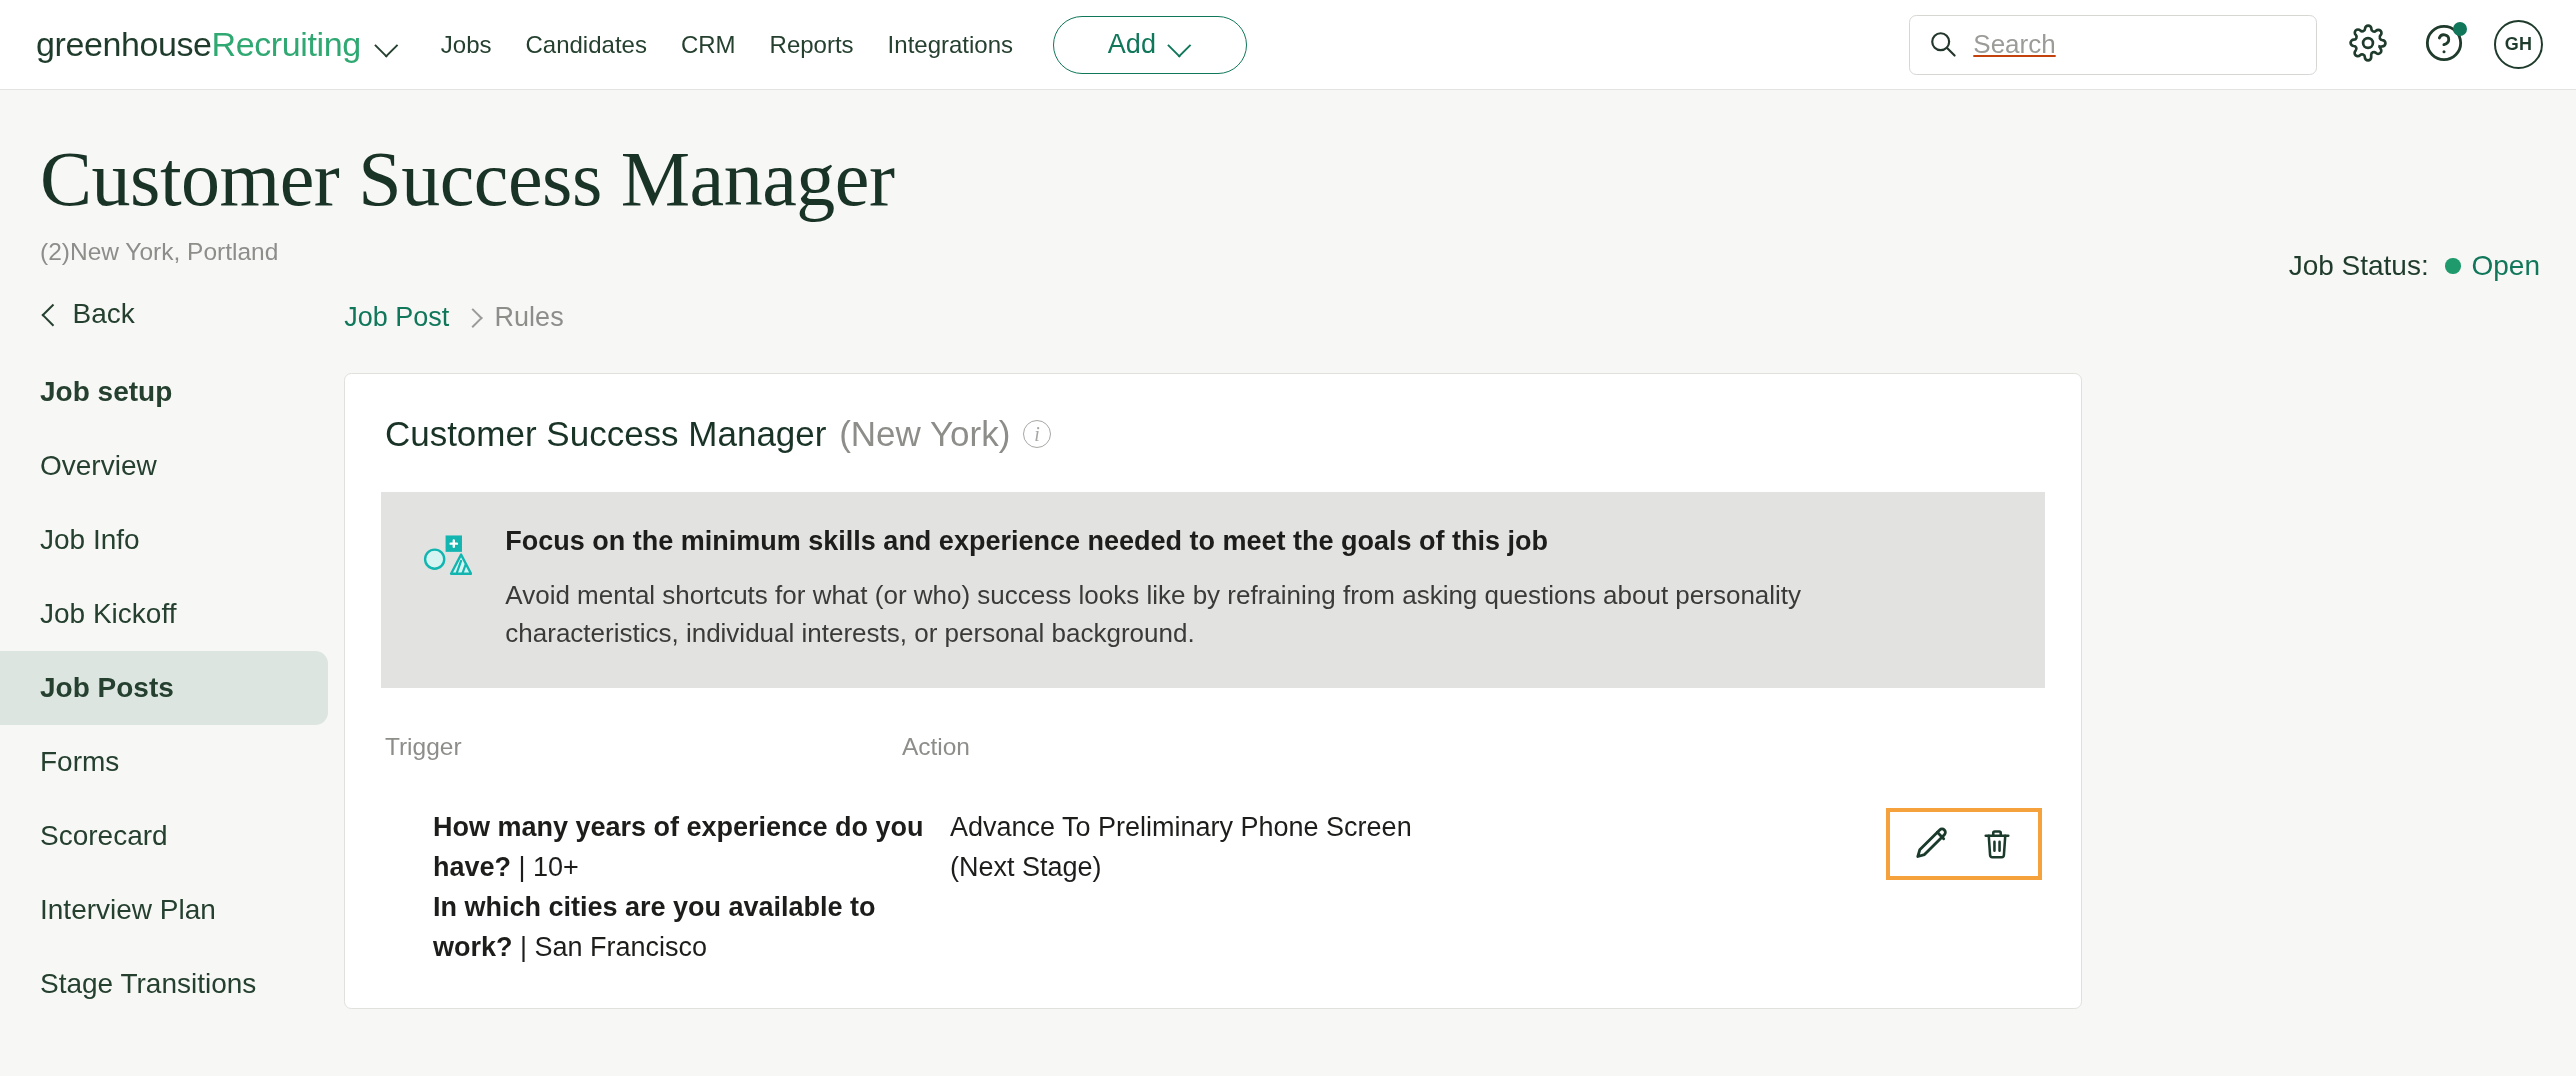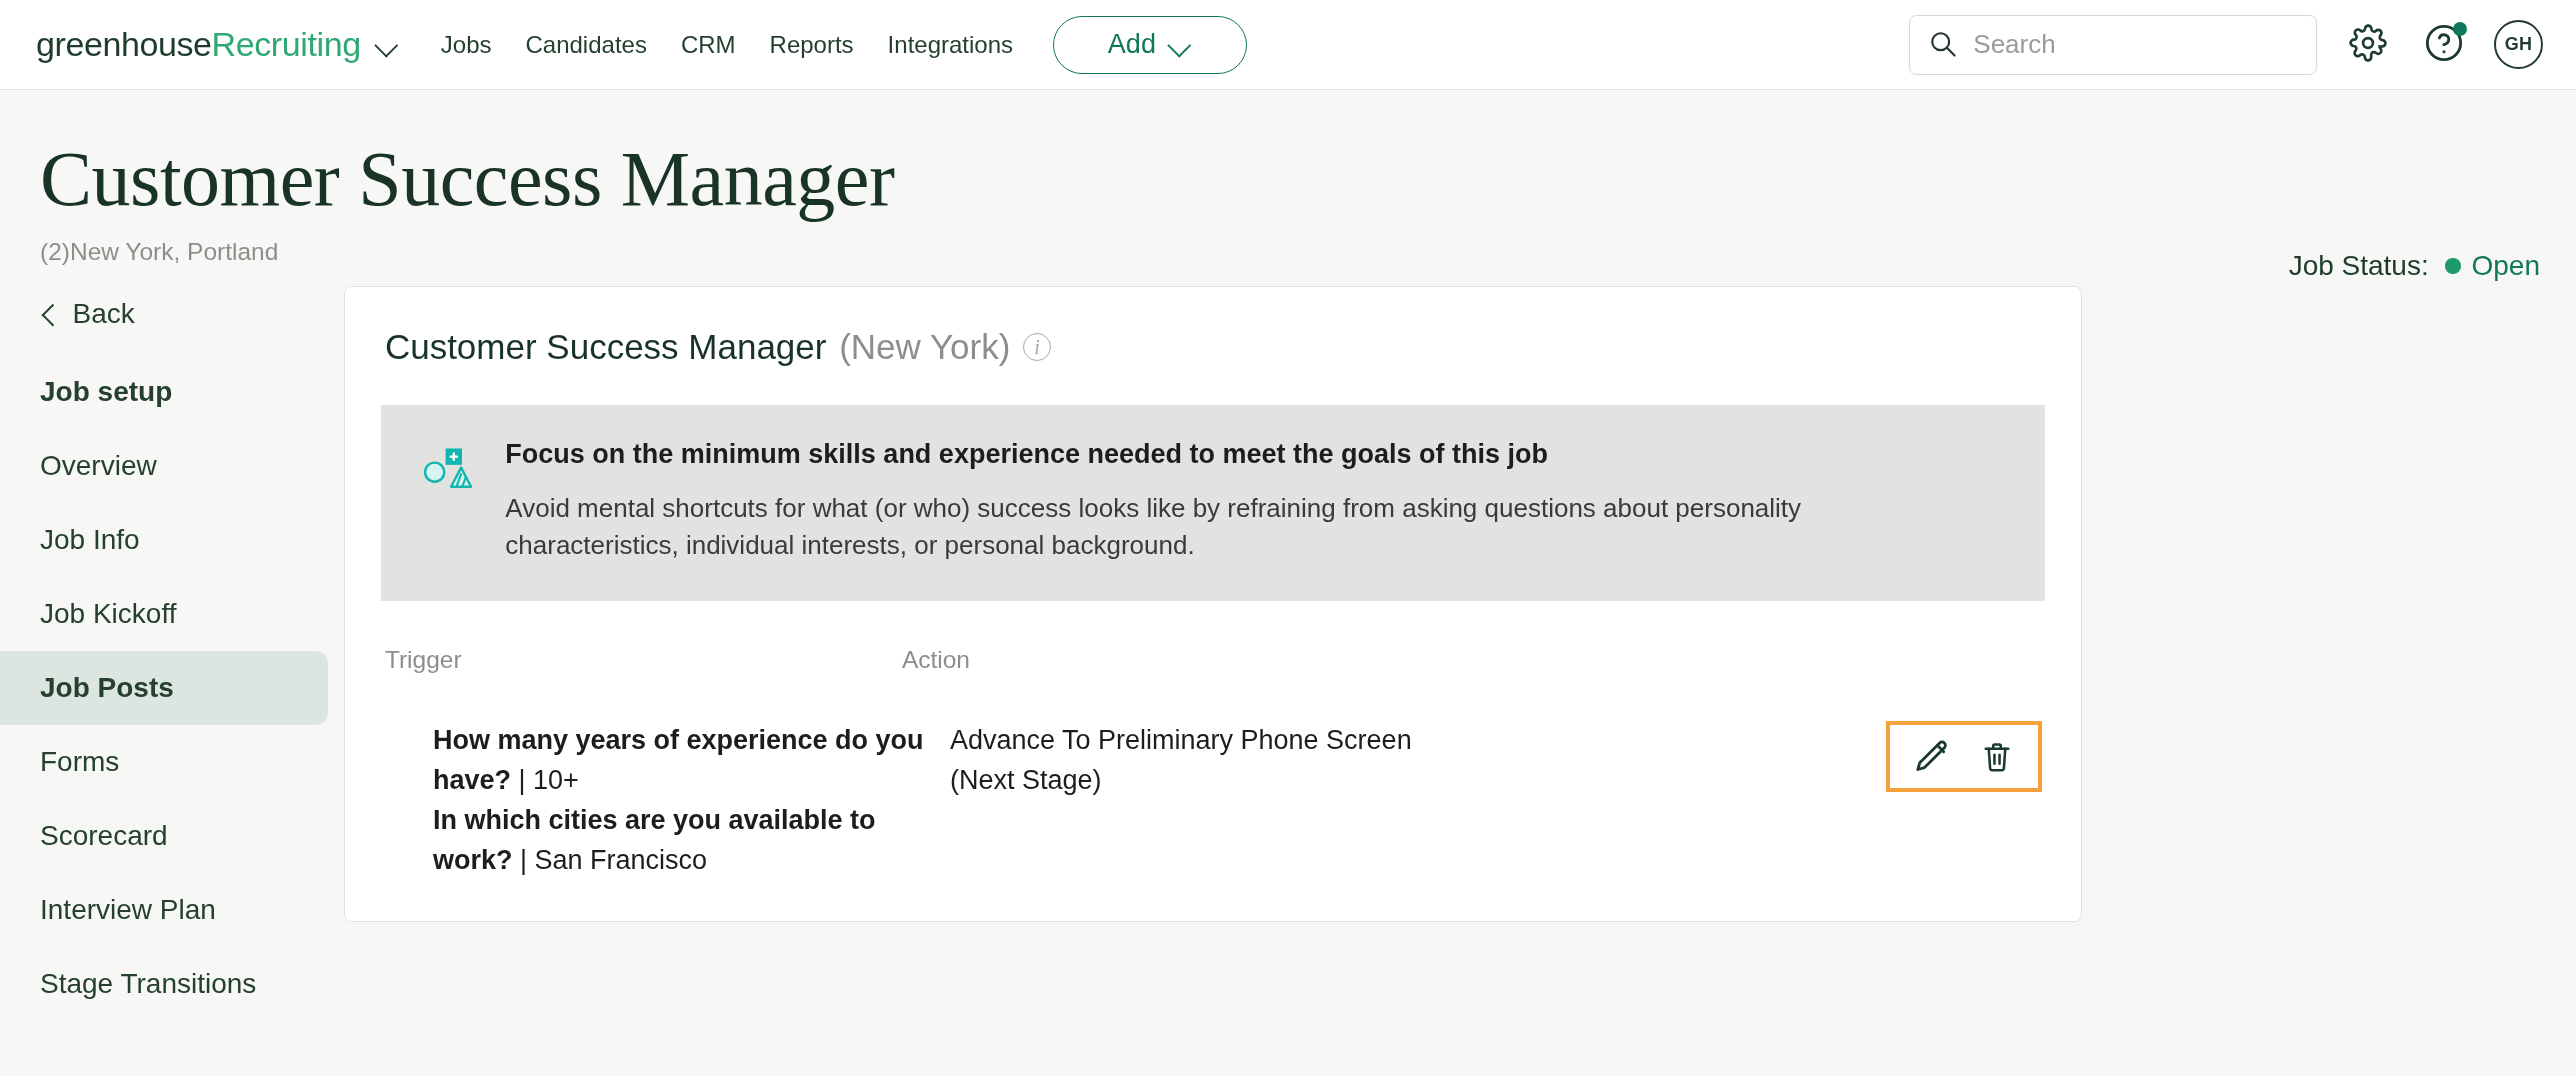--- a/index.html
+++ b/index.html
@@ -83,24 +83,25 @@
     border-radius: 7.3px;
     background: #fff;
     display: flex;
     align-items: center;
     padding: 0 18px;
     gap: 16.3px;
   }
   .search-input {
     border: none; outline: none;
     font-size: 26px;
-    color: #15803d;
+    color: #c2410c;
     font-family: "Liberation Sans", sans-serif;
     width: 100%;
     background: transparent;
+    text-decoration: underline;
   }
   .search-input::placeholder { color: #9B9B98; }
   .icon-btn {
     width: 51px; height: 51px;
     display: flex; align-items: center; justify-content: center;
     cursor: pointer;
     position: relative;
   }
   .avatar {
     width: 49px; height: 49px;
@@ -429,20 +430,25 @@
     <div class="side-item">Job Kickoff</div>
     <div class="side-item active">Job Posts</div>
     <div class="side-item">Forms</div>
     <div class="side-item">Scorecard</div>
     <div class="side-item">Interview Plan</div>
     <div class="side-item">Stage Transitions</div>
   </div>
 
   <div class="main">
 
+    <div class="breadcrumb">
+      <span class="crumb-link">Job Post</span>
+      <span class="crumb-sep"></span>
+      <span class="crumb-cur">Rules</span>
+    </div>
 
     <div class="card">
 
       <div class="card-head">
         <div class="card-title-row">
           <span class="card-title">Customer Success Manager</span>
           <span class="card-loc">(New York)</span>
           <span class="info-circle">i</span>
         </div>
       </div>

